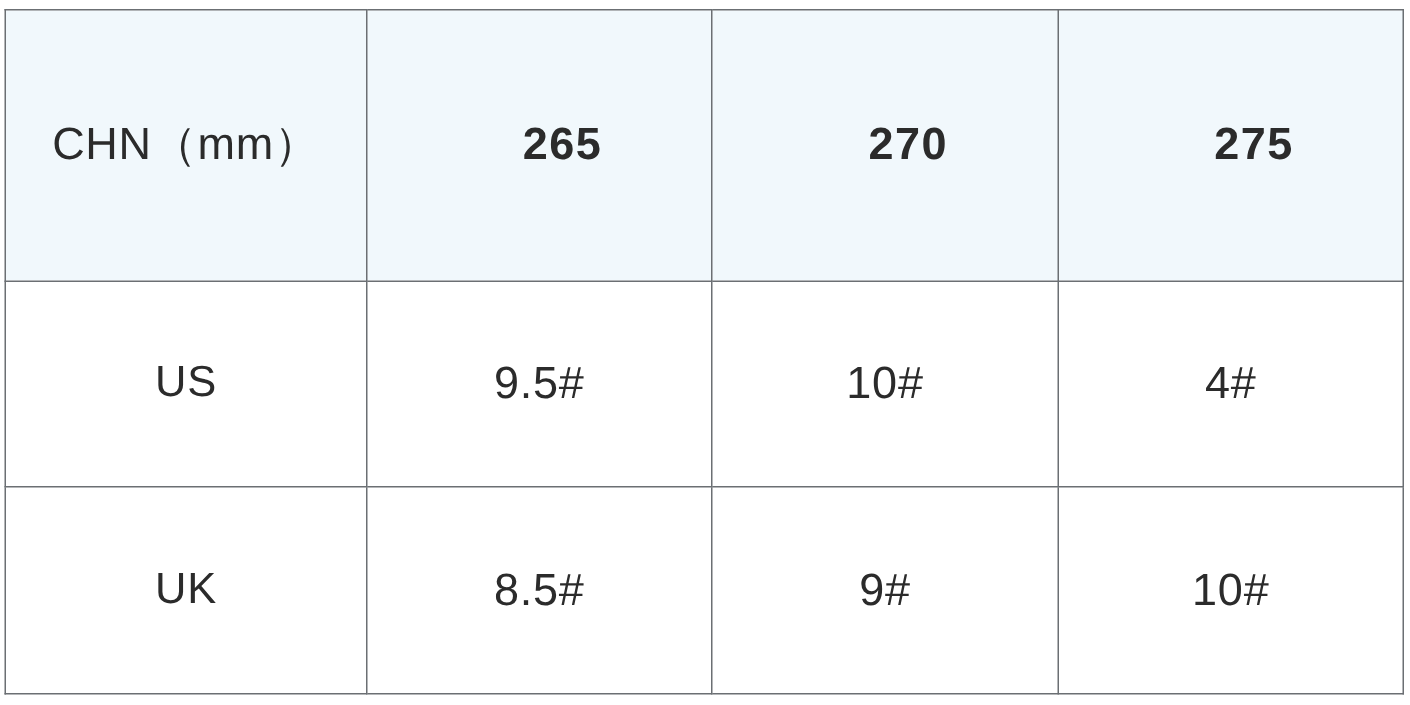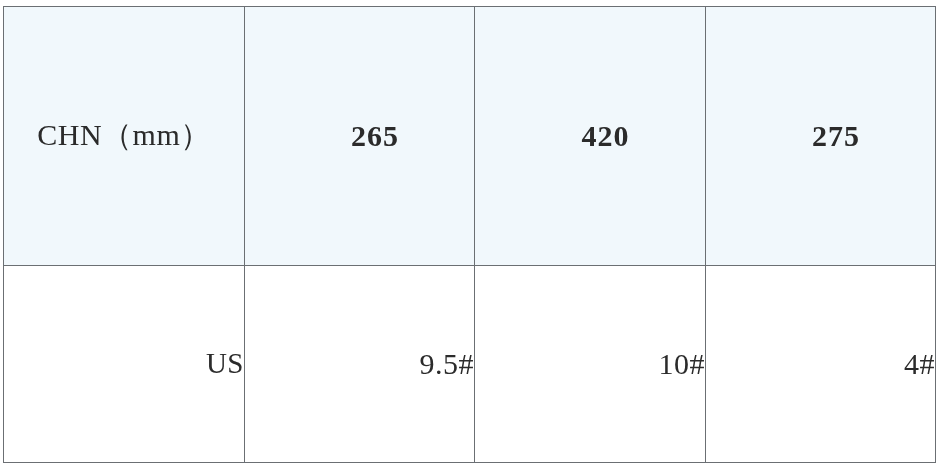--- a/index.html
+++ b/index.html
@@ -29,21 +29,20 @@
     border-collapse: collapse;
     table-layout: fixed;
   }
 
   table.size-table td {
     border: 1px solid #6b6f73;
     text-align: center;
     vertical-align: middle;
     background: #ffffff;
     padding: 0;
-    font-family: Liberation Serif, serif;
   }
 
   
   col.label-col  { width: 241px; }
   col.data-col-1 { width: 230px; }
   col.data-col-2 { width: 231px; }
   col.data-col-3 { width: 230px; }
 
   
   tr.header-row td {
@@ -57,21 +56,20 @@
     font-size: 29px;
     letter-spacing: 0.5px;
   }
 
   tr.header-row td.row-label {
     background: #f1f8fc;
   }
 
   tr.data-row td {
     height: 86px;
-    text-align: right;
   }
 
   td.value {
     font-size: 30px;
     letter-spacing: 0.5px;
   }
 
   tr.header-row td.value {
     font-size: 30px;
     font-weight: 700;
@@ -106,24 +104,30 @@
     <colgroup>
       <col class="label-col">
       <col class="data-col-1">
       <col class="data-col-2">
       <col class="data-col-3">
     </colgroup>
     <tbody>
       <tr class="header-row">
         <td class="row-label">CHN（mm）</td>
         <td class="value">265</td>
-        <td class="value">420</td>
+        <td class="value">270</td>
         <td class="value">275</td>
       </tr>
       <tr class="data-row">
         <td class="row-label">US</td>
         <td class="value">9.5#</td>
         <td class="value">10#</td>
         <td class="value">4#</td>
       </tr>
+      <tr class="data-row">
+        <td class="row-label">UK</td>
+        <td class="value">8.5#</td>
+        <td class="value">9#</td>
+        <td class="value">10#</td>
+      </tr>
     </tbody>
   </table>
 </div>
 
 </body></html>

